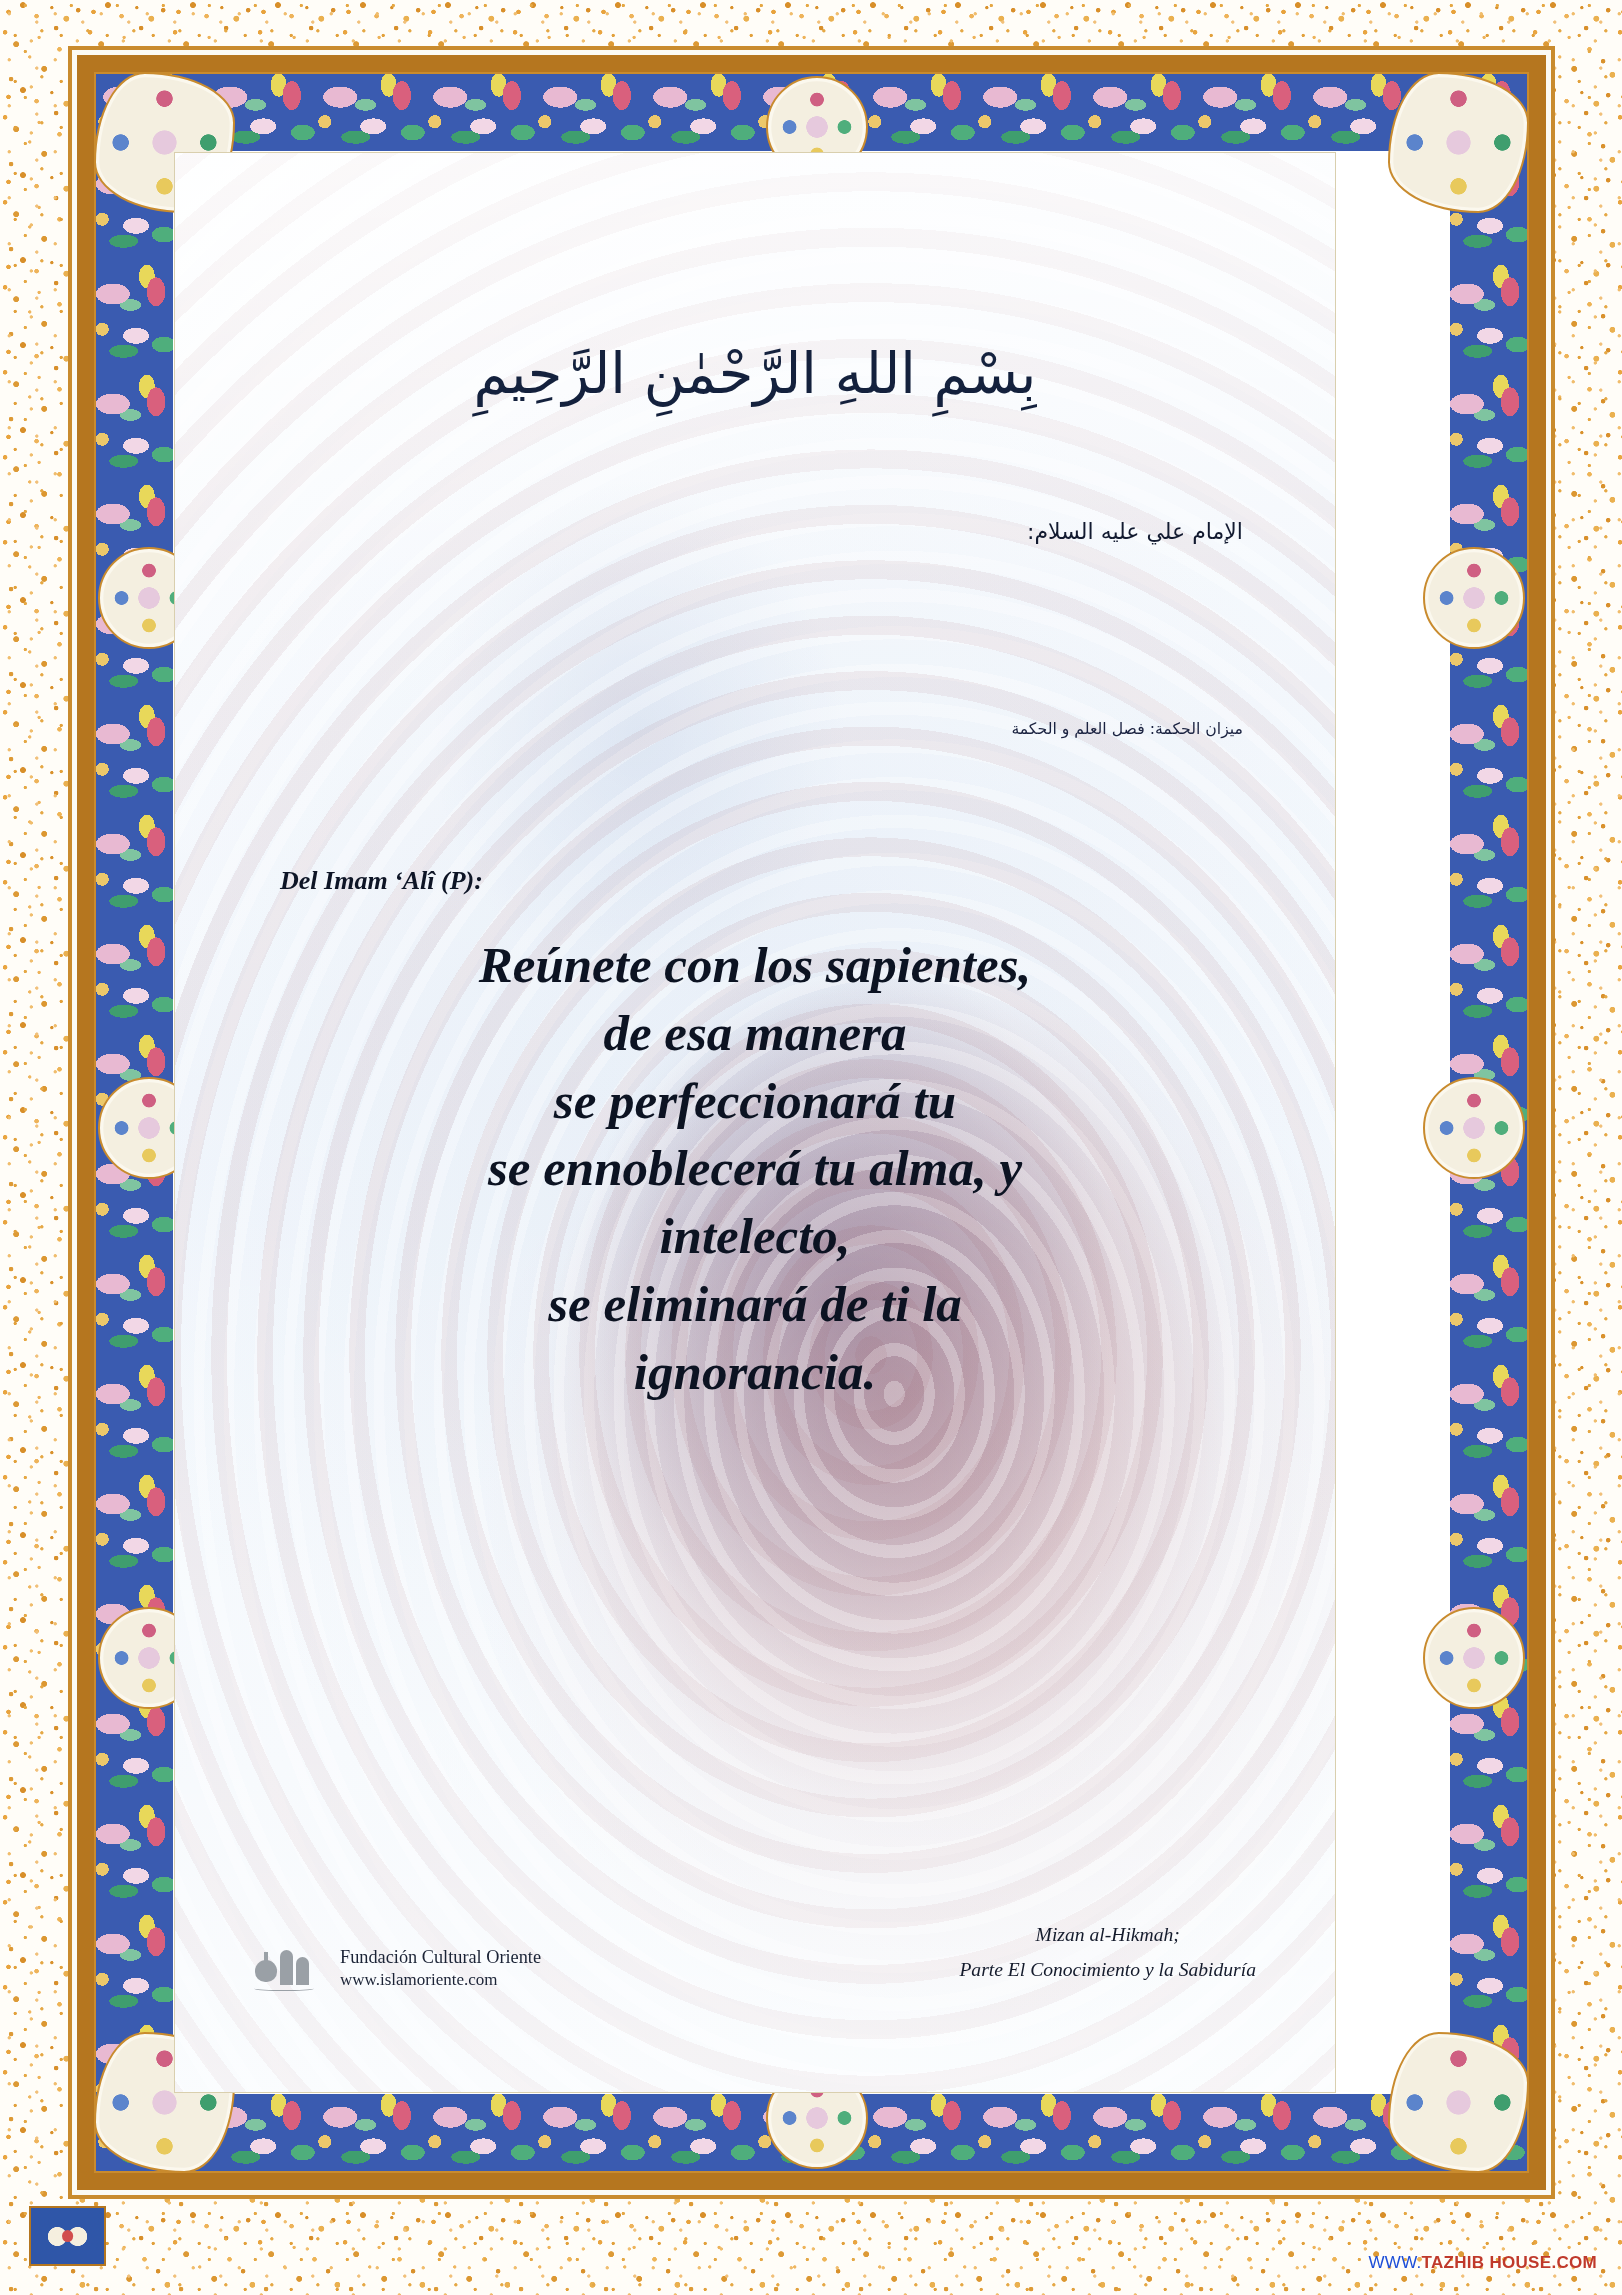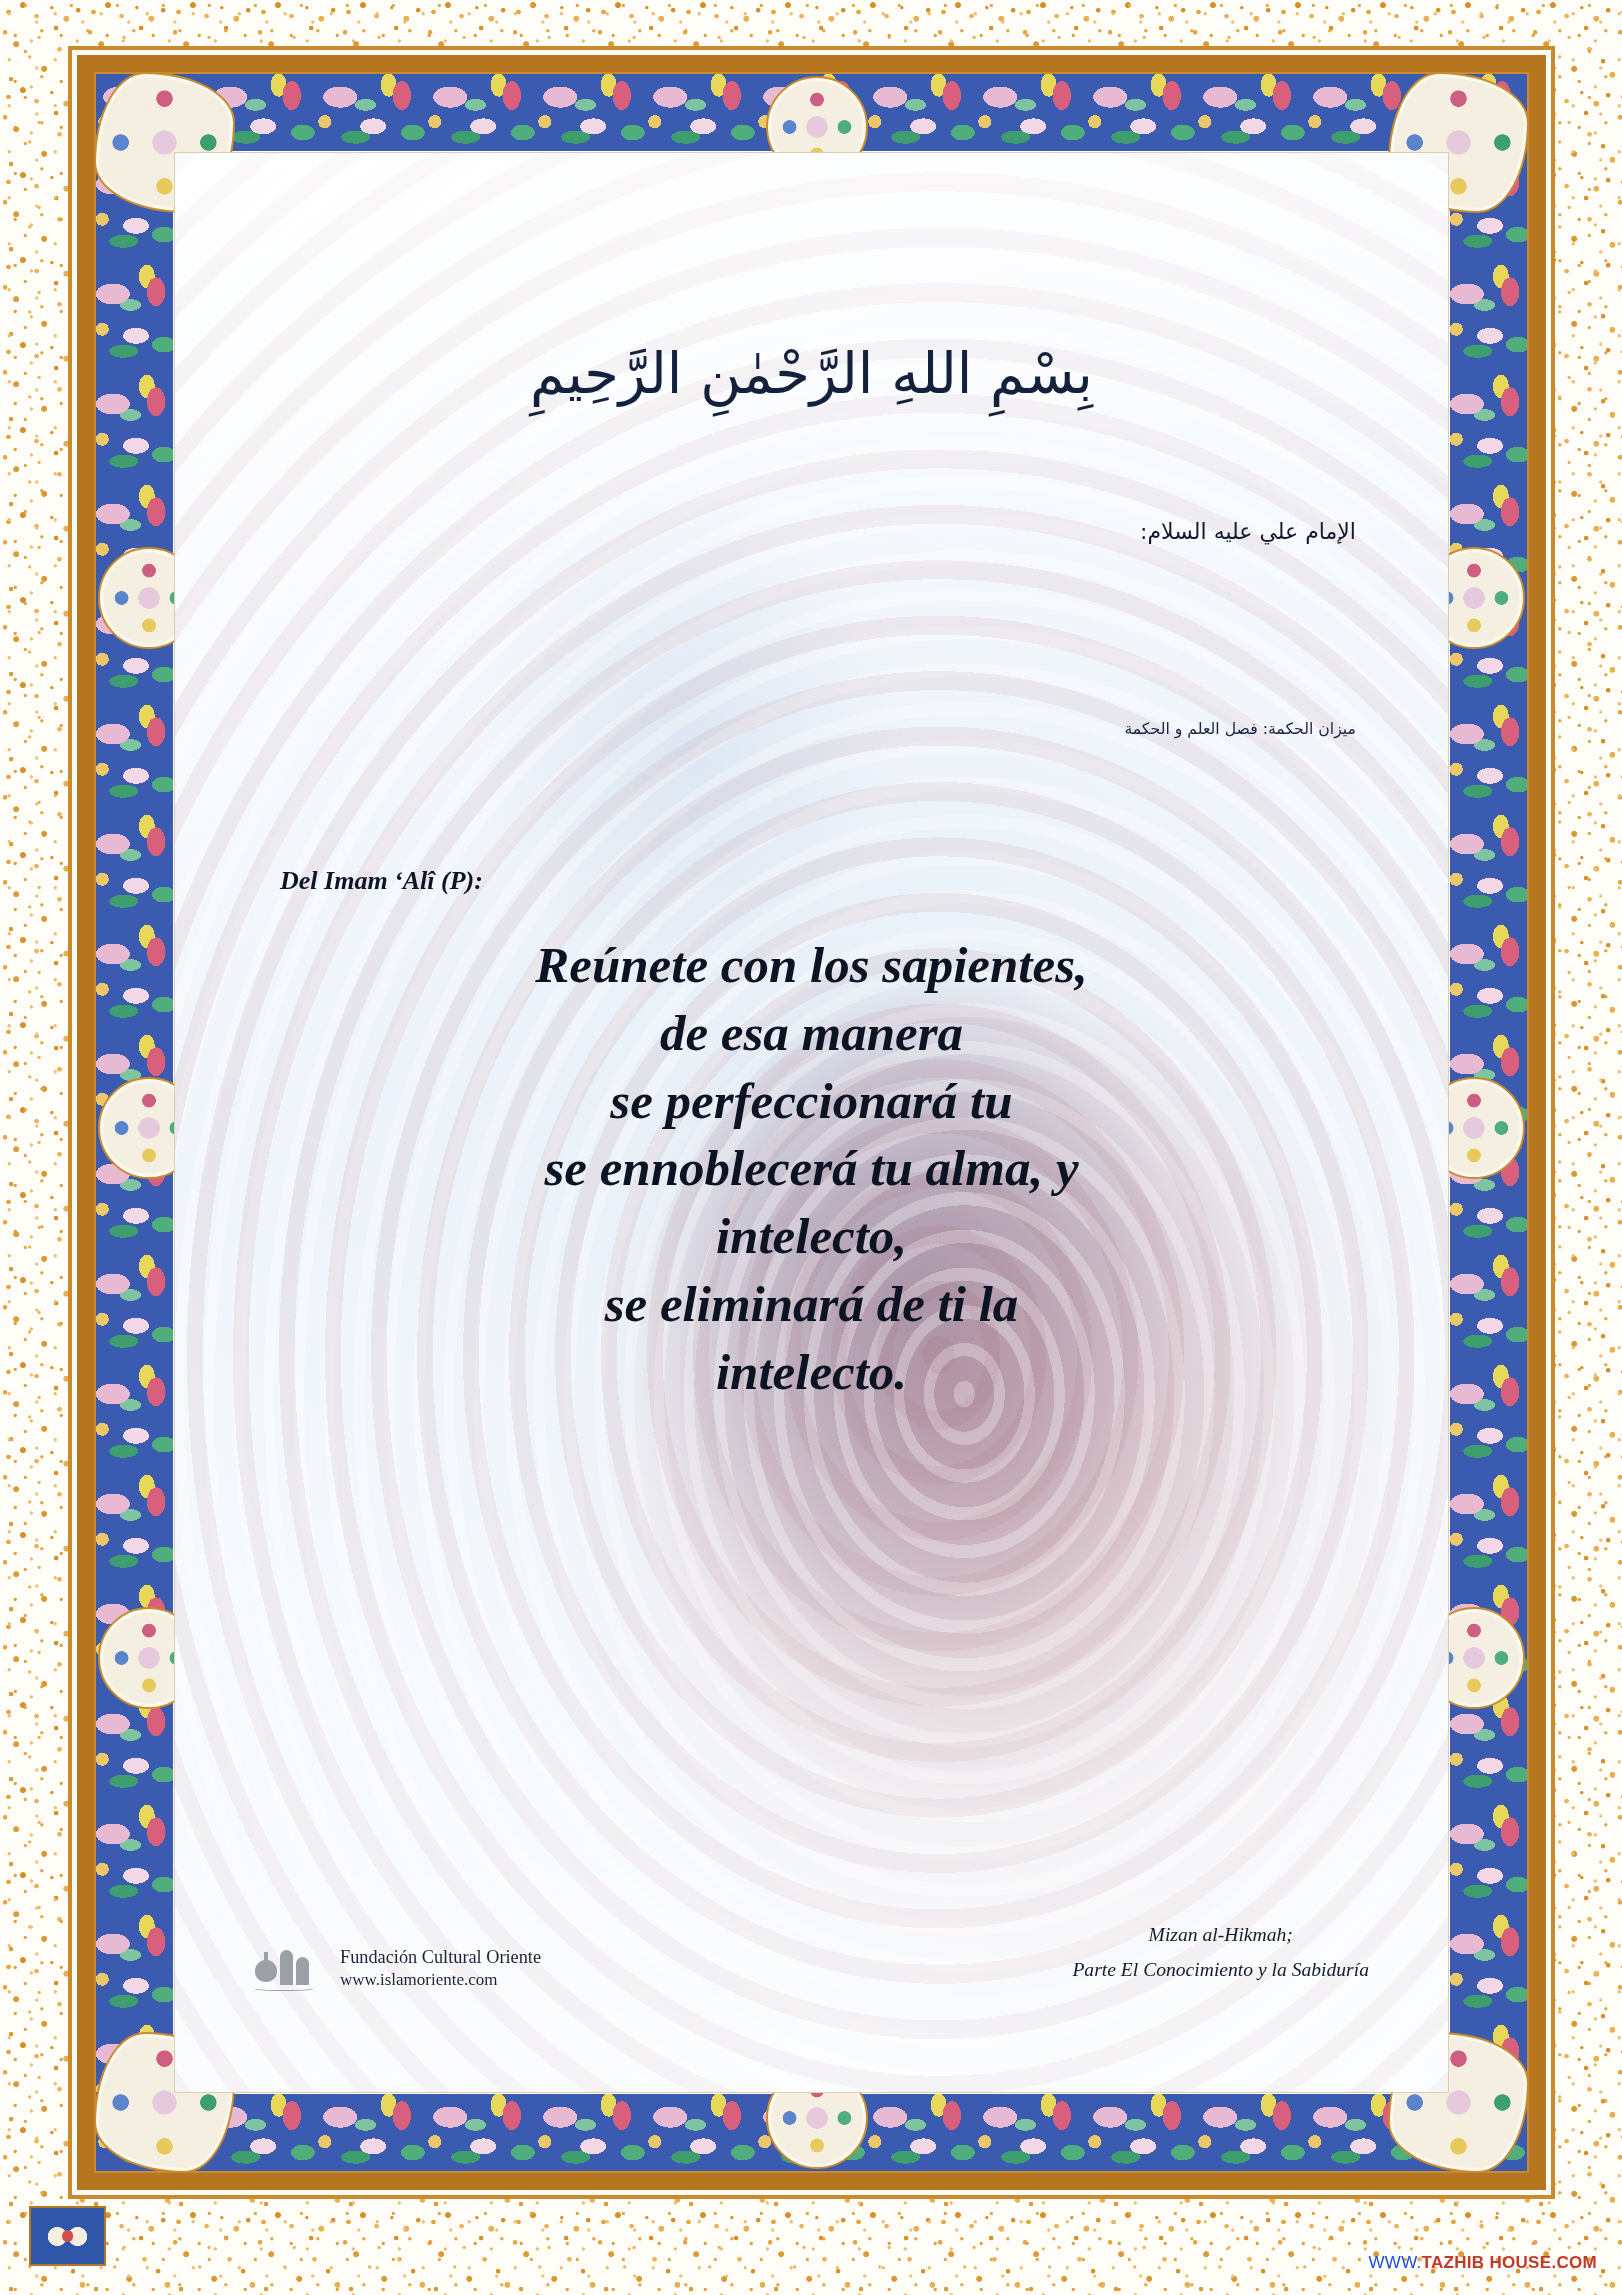--- a/index.html
+++ b/index.html
@@ -144,21 +144,21 @@
       radial-gradient(circle at 50% 82%, #e8c95c 0 7.9px, transparent 8.5px),
       radial-gradient(circle at 18% 50%, #5b84cc 0 7.9px, transparent 8.5px);
     border-radius: 36% 64% 36% 64% / 64% 36% 64% 36%;
   }
 
   
   .canvas {
     position: absolute;
     left: 174px;
     top: 152px;
-    width: 1275px;
+    width: 1162px;
     height: 1941px;
     overflow: hidden;
     background: #ffffff;
     border: 1.3px solid #d9cfae;
     box-sizing: border-box;
   }
   
   .marble {
     position: absolute;
     inset: 0;
@@ -413,21 +413,21 @@
 
       <div class="intro-es">Del Imam ‘Alî (P):</div>
 
       <div class="quote-es">
         <span class="ln">Reúnete con los sapientes,</span>
         <span class="ln">de esa manera</span>
         <span class="ln">se perfeccionará tu</span>
         <span class="ln">se ennoblecerá tu alma, y</span>
         <span class="ln">intelecto,</span>
         <span class="ln">se eliminará de ti la</span>
-        <span class="ln">intelecto.</span>
+        <span class="ln">ignorancia.</span>
       </div>
 
       <div class="footer-src">
         <div>Mizan al-Hikmah;</div>
         <div>Parte El Conocimiento y la Sabiduría</div>
       </div>
 
       <div class="publisher">
         <div class="pub-logo">
           <div class="dome"></div>

